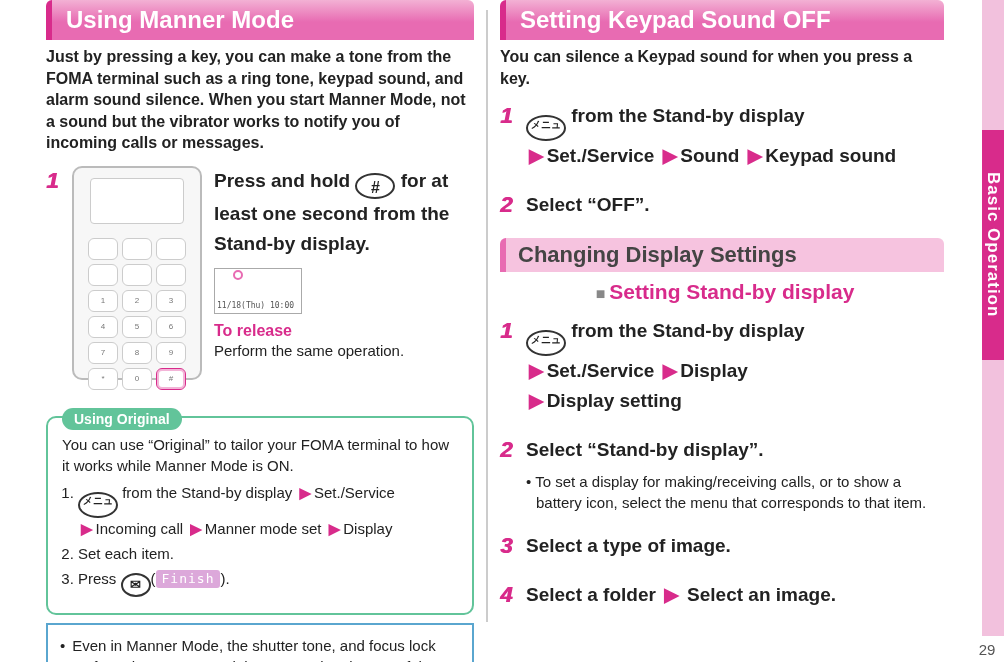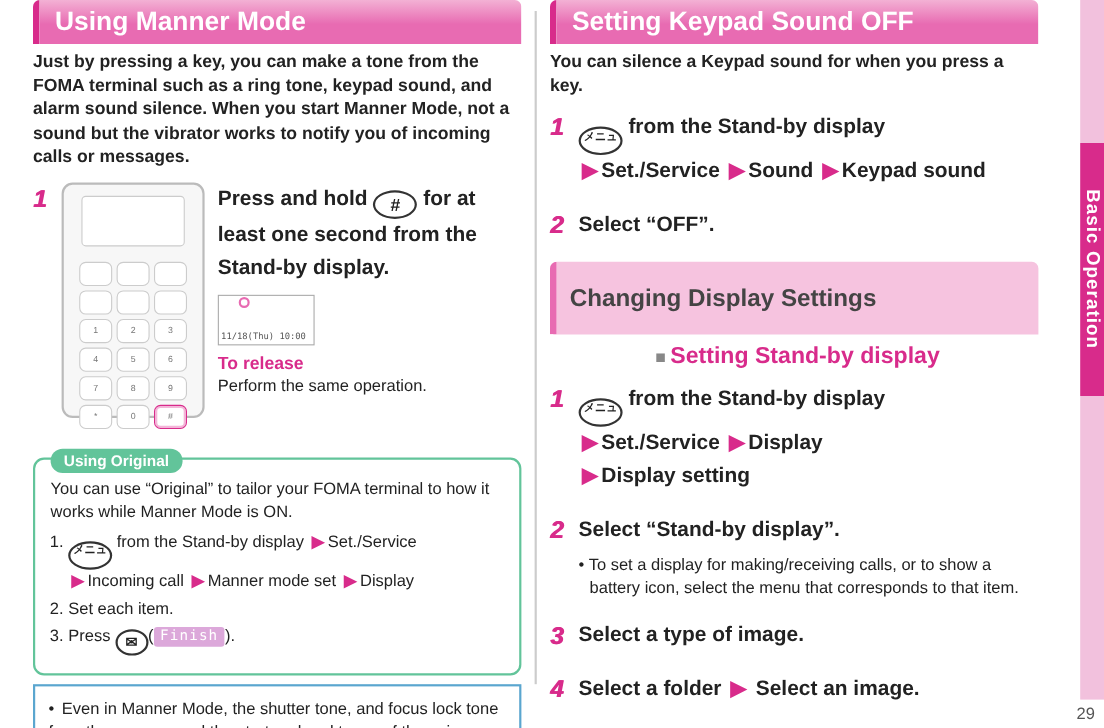--- a/index.html
+++ b/index.html
@@ -1,33 +1,33 @@
 <!DOCTYPE html>
 <html><head>
 <meta charset="utf-8">
 <style>
   * { box-sizing: border-box; }
   html, body { margin: 0; padding: 0; }
   body { width: 1004px; height: 662px; font-family: Arial, Helvetica, sans-serif; position: relative; background: #fff; color: #222; }
 
   .page { display: flex; width: 1004px; height: 662px; position: relative; }
   .col { padding: 0 14px 10px 30px; width: 490px; }
-  .col-left { width: 486px; padding-left: 30px; padding-right: 12px; }
+  .col-left { width: 486px; padding-left: 46px; padding-right: 12px; }
   .col-right { width: 486px; padding-left: 12px; padding-right: 30px; }
 
   .divider { width: 2px; background: #ccc; margin: 10px 0 40px 0; }
 
   .section-header {
     background: linear-gradient(180deg, #f3b1d4 0%, #e86bb2 55%, #e86bb2 100%);
     color: #fff; font-weight: bold; font-size: 24px; padding: 6px 14px; border-radius: 6px 6px 0 0;
     border-left: 6px solid #d82b8b; margin-bottom: 6px;
   }
   .sub-header {
     background: #f6c3df;
-    color: #444; font-weight: bold; font-size: 22px; padding: 20px 12px; border-radius: 6px 6px 0 0;
+    color: #444; font-weight: bold; font-size: 22px; padding: 4px 12px; border-radius: 6px 6px 0 0;
     border-left: 6px solid #e86bb2; margin-top: 12px; margin-bottom: 4px;
   }
 
   .intro { font-weight: bold; font-size: 16px; line-height: 1.35; margin: 6px 0 10px 0; }
 
   .step-row { position: relative; padding-left: 26px; margin: 12px 0 18px 0; }
   .step-num {
     position: absolute; left: 0; top: 2px; font-weight: bold; font-size: 22px; font-style: italic;
     color: #d82b8b; text-shadow: 1px 0 #d82b8b;
   }

